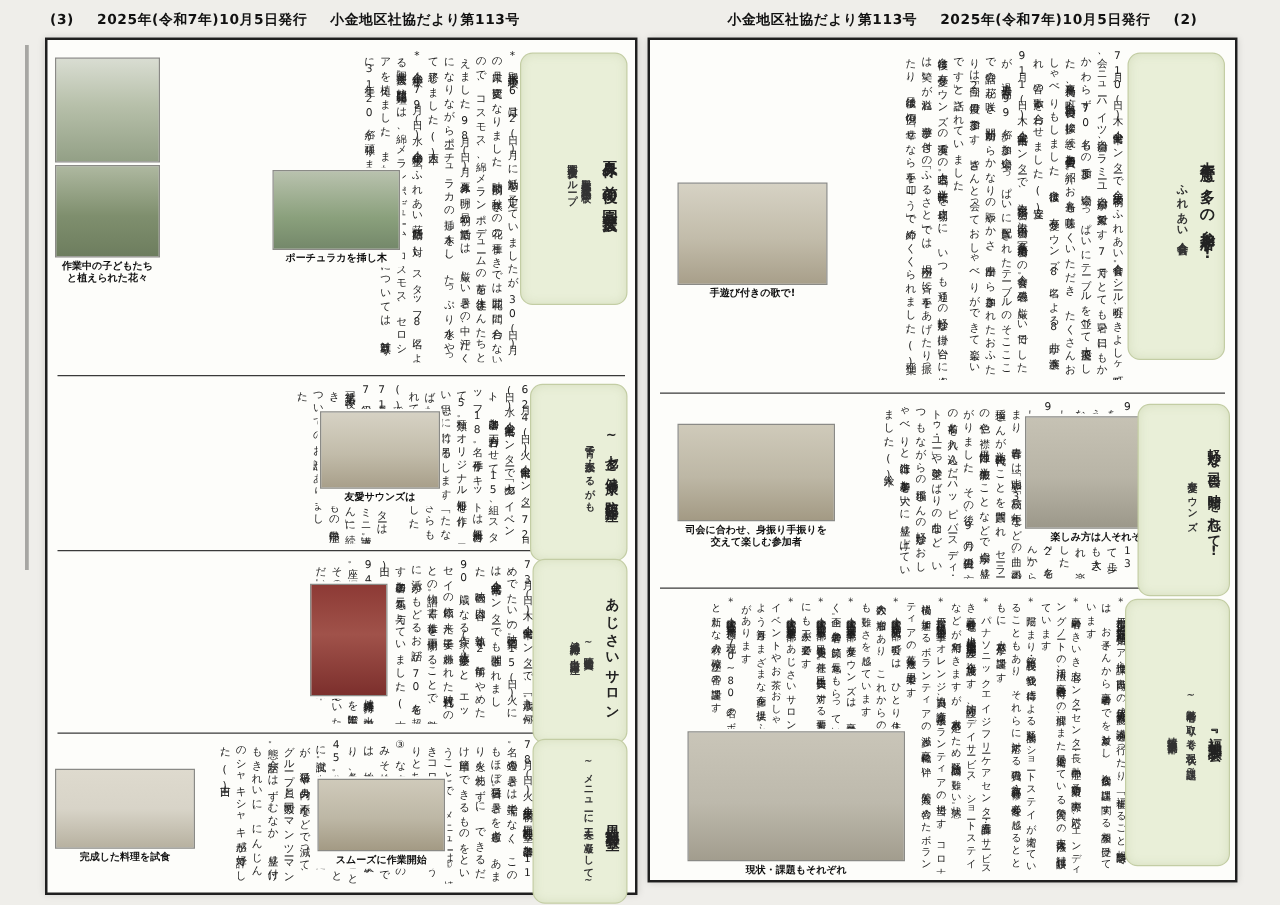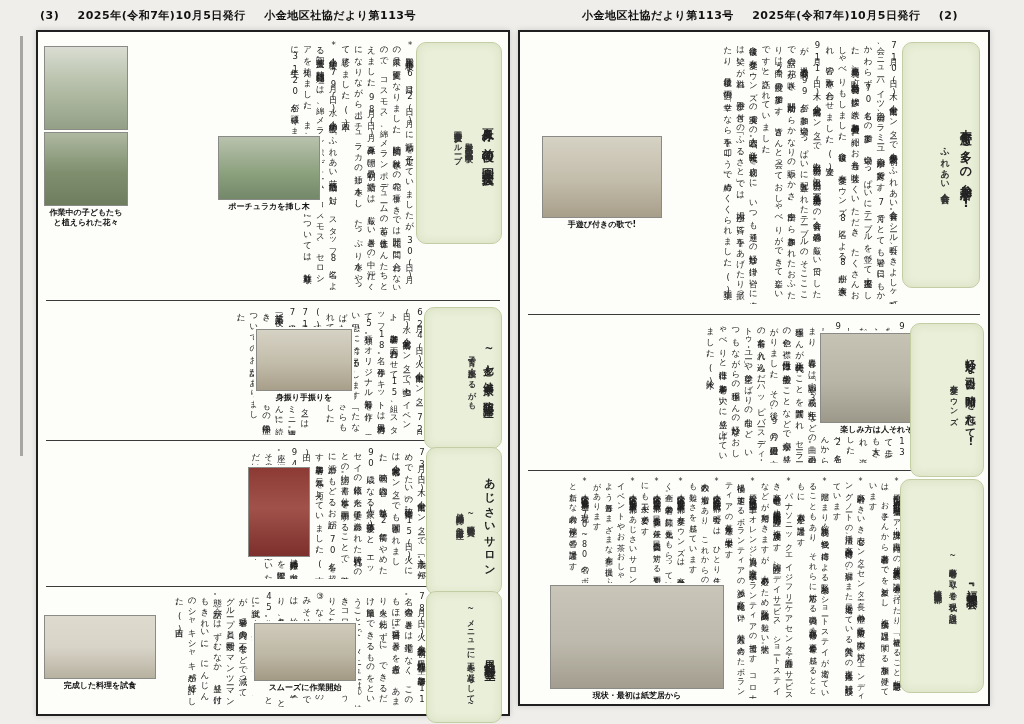--- a/index.html
+++ b/index.html
@@ -88,21 +88,21 @@
 
   <div class="section" style="top:269px;height:139px;">
     <div class="hlbox" style="right:6px;top:6px;width:66px;height:124px;">
       <div class="hl-title" style="font-size:10.5px;">~七夕と健康や防犯講座~</div>
       <div class="hl-sub">子育て支援・かるがも</div>
     </div>
     <div class="vbody" style="left:6px;right:82px;top:6px;height:128px;">6月24日(火)小金市民センター、7月2日(水)小金北市民センターで「七夕」のイベント。参加者は両方合わせて15組、スタッフ18名。手作りキットは短冊含めて5種類。オリジナル短冊を作り、思い思いに竹に吊るします。「たなばたさま」の笹の葉さらさらも流れて、七夕気分が盛り上がりました。(稲葉)
 7月16日(水)の小金北市民センターは7組の親子が参加し、「保健師さんのミニ講座」。紙芝居「夜ふかし鬼とはねちゃん」に続き、保健師さんによる子どもの熱中症についてのお話がありました。</div>
     <figure class="photo" style="left:216px;top:26px;width:96px;margin:0;">
       <div class="ph t-room" style="height:62px;"></div>
-      <figcaption class="cap">身振り手振りを</figcaption>
+      <figcaption class="cap">友愛サウンズは</figcaption>
     </figure>
   </div>
   <div class="divider" style="top:408px;"></div>
 
   <div class="section" style="top:409px;height:145px;">
     <div class="hlbox" style="right:6px;top:6px;width:64px;height:130px;">
       <div class="hl-title" style="font-size:11px;">あじさいサロン</div>
       <div class="hl-sub">~映画鑑賞と
 健康維持の出前講座~</div>
     </div>
@@ -140,33 +140,38 @@
 <div class="page" style="left:518px;top:30px;width:468px;height:672px;">
 
   <div class="section" style="top:0;height:282px;">
     <div class="hlbox" style="right:8px;top:10px;width:66px;height:228px;">
       <div class="hl-title">本年度も多くの参加者が!</div>
       <div class="hl-sub" style="font-size:9px;">ふれあい会食会</div>
     </div>
     <div class="vbody" style="left:8px;right:88px;top:8px;height:264px;">7月10日(木)小金市民センターで今年度最初のふれあい会食会。シール町会、きよしヶ丘町会、ニューハイツ自治会、ラミーユ自治会が対象です。7月でとても暑い日にもかかわらず70名もの参加で、会場いっぱいにテーブルを並べて大盛況でした。事務局長、町会・自治会長の挨拶に続き参加者全員の紹介。お弁当も美味しくいただき、たくさんおしゃべりもしました。食後は、友愛サウンズ8名による8曲が演奏され、皆の歌声を合わせました。(安達)
 9月11日(木)小金北市民センターで、中金杉自治会、幸田自治会、冨多葉自治会での会食会。残暑の厳しい日でしたが、過去最高の99名が参加。会場いっぱいに配置されたテーブルのそこここで会話の花が咲き、開始前からかなりの賑やかさ。幸田から参加されたおふたりは「今回2度目の参加です。皆さんと会っておしゃべりができて楽しいです」と話されていました。
 食後は友愛サウンズの演奏での大合唱。「学生時代」を皮切りに、いつも通りの軽妙な掛け合いに会場は笑いが溢れ、手遊び付きの「ふるさと」では、場内が一斉に手をあげたり振ったり。最後は恒例の「幸せなら手を叩こう」で締めくくられました。(稲葉)</div>
-    <figure class="photo" style="left:20px;top:102px;width:120px;margin:0;">
+    <figure class="photo" style="left:20px;top:112px;width:120px;margin:0;">
       <div class="ph t-room" style="height:82px;"></div>
       <figcaption class="cap">手遊び付きの歌で!</figcaption>
     </figure>
   </div>
   <div class="divider" style="top:282px;"></div>
 
   <div class="section" style="top:283px;height:154px;">
     <div class="hlbox" style="right:4px;top:8px;width:62px;height:136px;">
       <div class="hl-title" style="font-size:10.5px;">軽妙な司会に時間を忘れて!</div>
       <div class="hl-sub">友愛サウンズ</div>
     </div>
     <div class="vbody" style="left:8px;right:80px;top:6px;height:142px;">9月1日(月)少人数のバンド編成で、13曲を演奏。リクエスト曲の「上を向いて歩こう」では、静かに聴く方、誰よりも大きな拍手の方と、楽しみ方はそれぞれ。楽しいひとときを過ごしました。9月11日(木)には、梨香苑の方々22名を訪問しました。曲は「サザエさん」から始まり、青春には「山脈」や「高校3年生」などの曲。司会の稲垣さんが学生時代のことを質問され、セーラー服の色や襟、男性陣は学生服のことなどで会場が盛り上がりました。その後、9月の誕生日の方の名前を入れ込んだ「ハッピバースディ・トゥ・ユー」や美空ひばりの曲など、いつもながらの稲垣さんの軽妙なおしゃべりと進行は参加者を大いに盛り上げていました。(鈴木)</div>
+    <figure class="photo" style="left:20px;top:22px;width:126px;margin:0;">
+      <div class="ph t-room2" style="height:78px;"></div>
+      <figcaption class="cap">司会に合わせ、身振り手振りを
+交えて楽しむ参加者</figcaption>
+    </figure>
     <figure class="photo" style="left:298px;top:16px;width:122px;margin:0;">
       <div class="ph t-wheel" style="height:90px;"></div>
       <figcaption class="cap">楽しみ方は人それぞれ</figcaption>
     </figure>
   </div>
   <div class="divider" style="top:438px;"></div>
 
   <div class="section" style="top:439px;height:233px;">
     <div class="hlbox" style="right:4px;top:8px;width:72px;height:196px;">
       <div class="hl-title" style="font-size:11px;">『福祉懇談会』</div>
@@ -178,16 +183,16 @@
 *陽だまり館・施設長:怪我や虐待による緊急的なショートステイが増えていることもあり、それらに対応する職員の教育・研修の必要性を感じるとともに、人材不足が課題です。
 *パナソニックエイジフリーケアセンター・看護師:サービス付き高齢者住宅と小規模多機能型居宅介護の複合施設です。訪問介護、デイサービス、ショートステイなどが利用できますが、人材不足のため緊急訪問は難しい状態。
 *松戸市社会福祉協議会・主事:オレンジ協力員、介護支援ボランティアの担当です。コロナ禍後に加速するボランティアの減少と高齢化に伴い、外国人も含めたボランティアの募集方法を思案中です。
 *小金地区社協・防災防犯部:町会では、ひとり住まいの高齢者を週1回訪問していますが、人数の増加もあり、これからの見守り方や、また、災害時の避難についても難しさを感じています。
 *小金地区社協・支援型事業部:友愛サウンズは、高齢者施設に出向き、歌や演奏を楽しんでいただく企画。参加者の笑顔に元気をもらっています。
 *小金地区社協・広報事業部:民生委員を兼任。民生委員に対する要望も十人十色であるため、アプローチの方法にも工夫が必要です。
 *小金地区社協・参加型事業部:あじさいサロン、街カフェでは、70歳代以上の方がイベントやお茶、おしゃべりを楽しんでいただけるよう毎月さまざまな企画を提供。ふれあい会食会では町会の協力を得て、毎回多数の参加があります。
 *小金地区社協・事務局長:現在70~80名のボランティアが活動中ですが、高齢化対策と新たな人材の確保が一番の課題です。</div>
     <figure class="photo" style="left:28px;top:112px;width:174px;margin:0;">
       <div class="ph t-hall" style="height:104px;"></div>
-      <figcaption class="cap">現状・最初は紙芝居から</figcaption>
+      <figcaption class="cap">現状・課題もそれぞれ</figcaption>
     </figure>
   </div>
 </div>
 
 </body></html>

